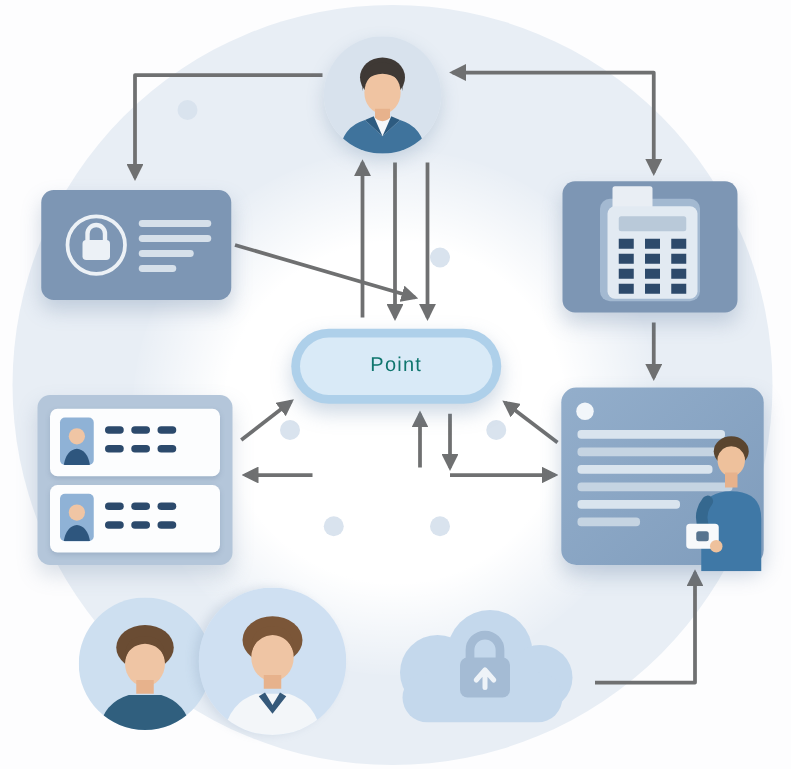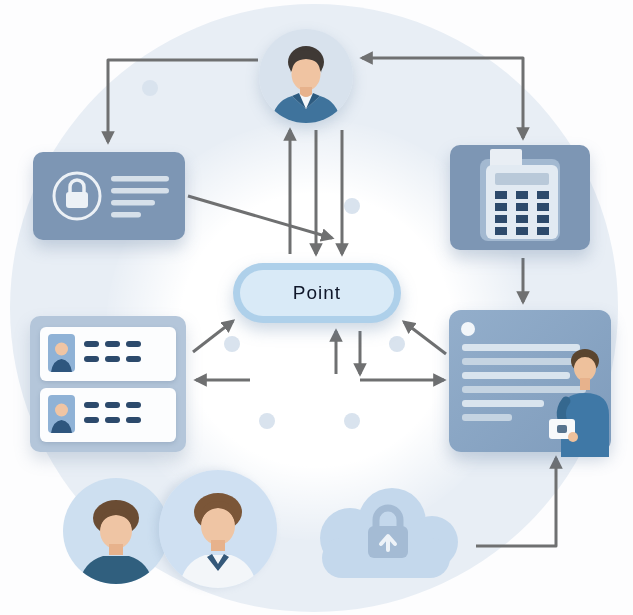--- a/index.html
+++ b/index.html
@@ -30,21 +30,21 @@
   .lock-card{left:33px;top:152px;width:152px;height:88px;border-radius:10px;background:#7d96b4;
     box-shadow:0 8px 16px rgba(90,120,155,.28);}
   .calc-card{left:450px;top:145px;width:140px;height:105px;border-radius:10px;background:#7d96b4;
     box-shadow:0 8px 16px rgba(90,120,155,.28);}
 
   
   .pill{left:233px;top:263px;width:168px;height:60px;border-radius:30px;background:#aed0ea;
     box-shadow:0 7px 16px rgba(110,140,175,.35);}
   .pill-inner{position:absolute;inset:7px;border-radius:23px;background:#d9eaf7;
     display:flex;align-items:center;justify-content:center;}
-  .pill-label{color:#0f172a;font-size:19px;letter-spacing:1px;}
+  .pill-label{color:#0f766e;font-size:16px;letter-spacing:1px;}
 
   
   .id-panel{left:30px;top:316px;width:156px;height:136px;border-radius:10px;background:#b4c6da;
     box-shadow:0 8px 16px rgba(110,135,165,.25);}
   .id-card{position:absolute;left:10px;width:136px;height:54px;border-radius:6px;background:#fcfdfe;
     box-shadow:0 2px 4px rgba(90,115,145,.25);}
   .id-card.c1{top:11px;}
   .id-card.c2{top:72px;}
   .photo{position:absolute;left:8px;top:7px;width:27px;height:38px;border-radius:4px;background:#8fb2d6;overflow:hidden;}
   .dash-rows{position:absolute;left:44px;top:14px;}

